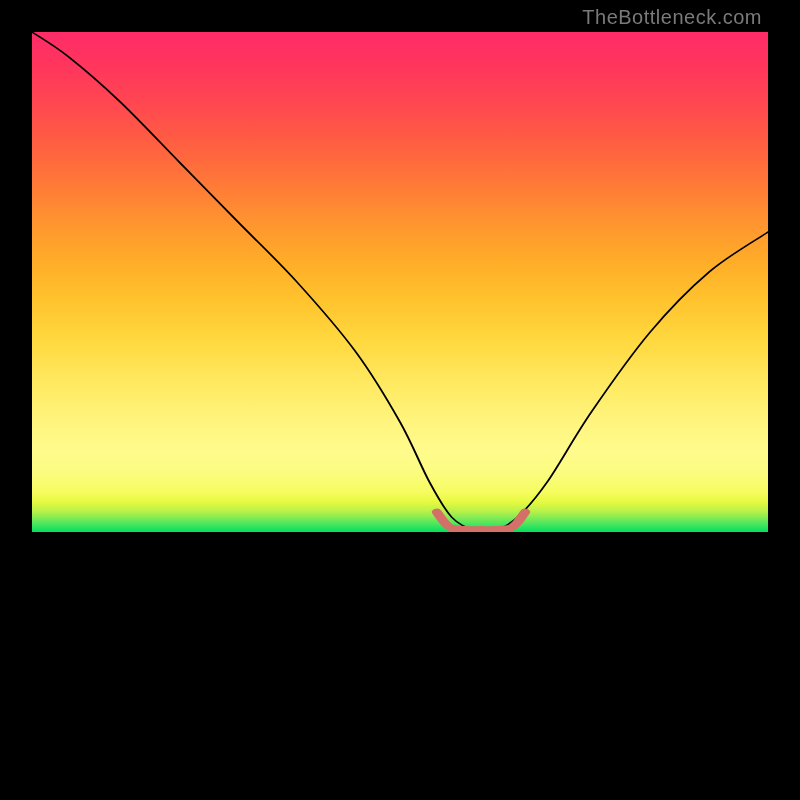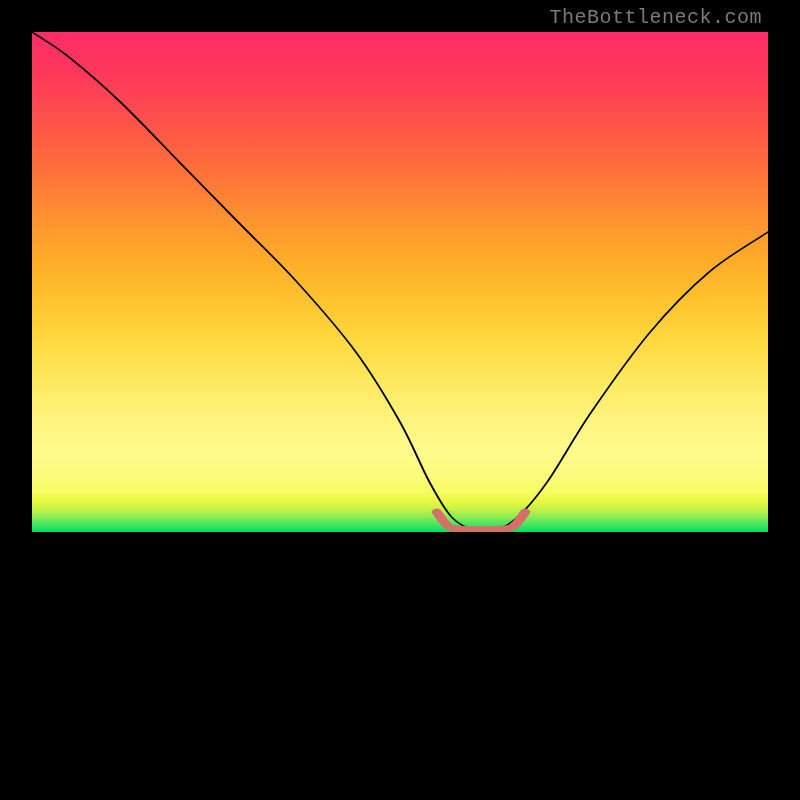--- a/index.html
+++ b/index.html
@@ -9,21 +9,20 @@
     height: 800px;
     background: #000;
     overflow: hidden;
     font-family: Arial, Helvetica, sans-serif;
   }
   .chart-wrap {
     position: relative;
     width: 800px;
     height: 564px;
     box-sizing: border-box;
-    font-family: Liberation Mono, monospace;
   }
   
   .plot-area {
     position: absolute;
     left: 32px;
     top: 32px;
     right: 32px;
     bottom: 32px;
     
     background: linear-gradient(to top,

